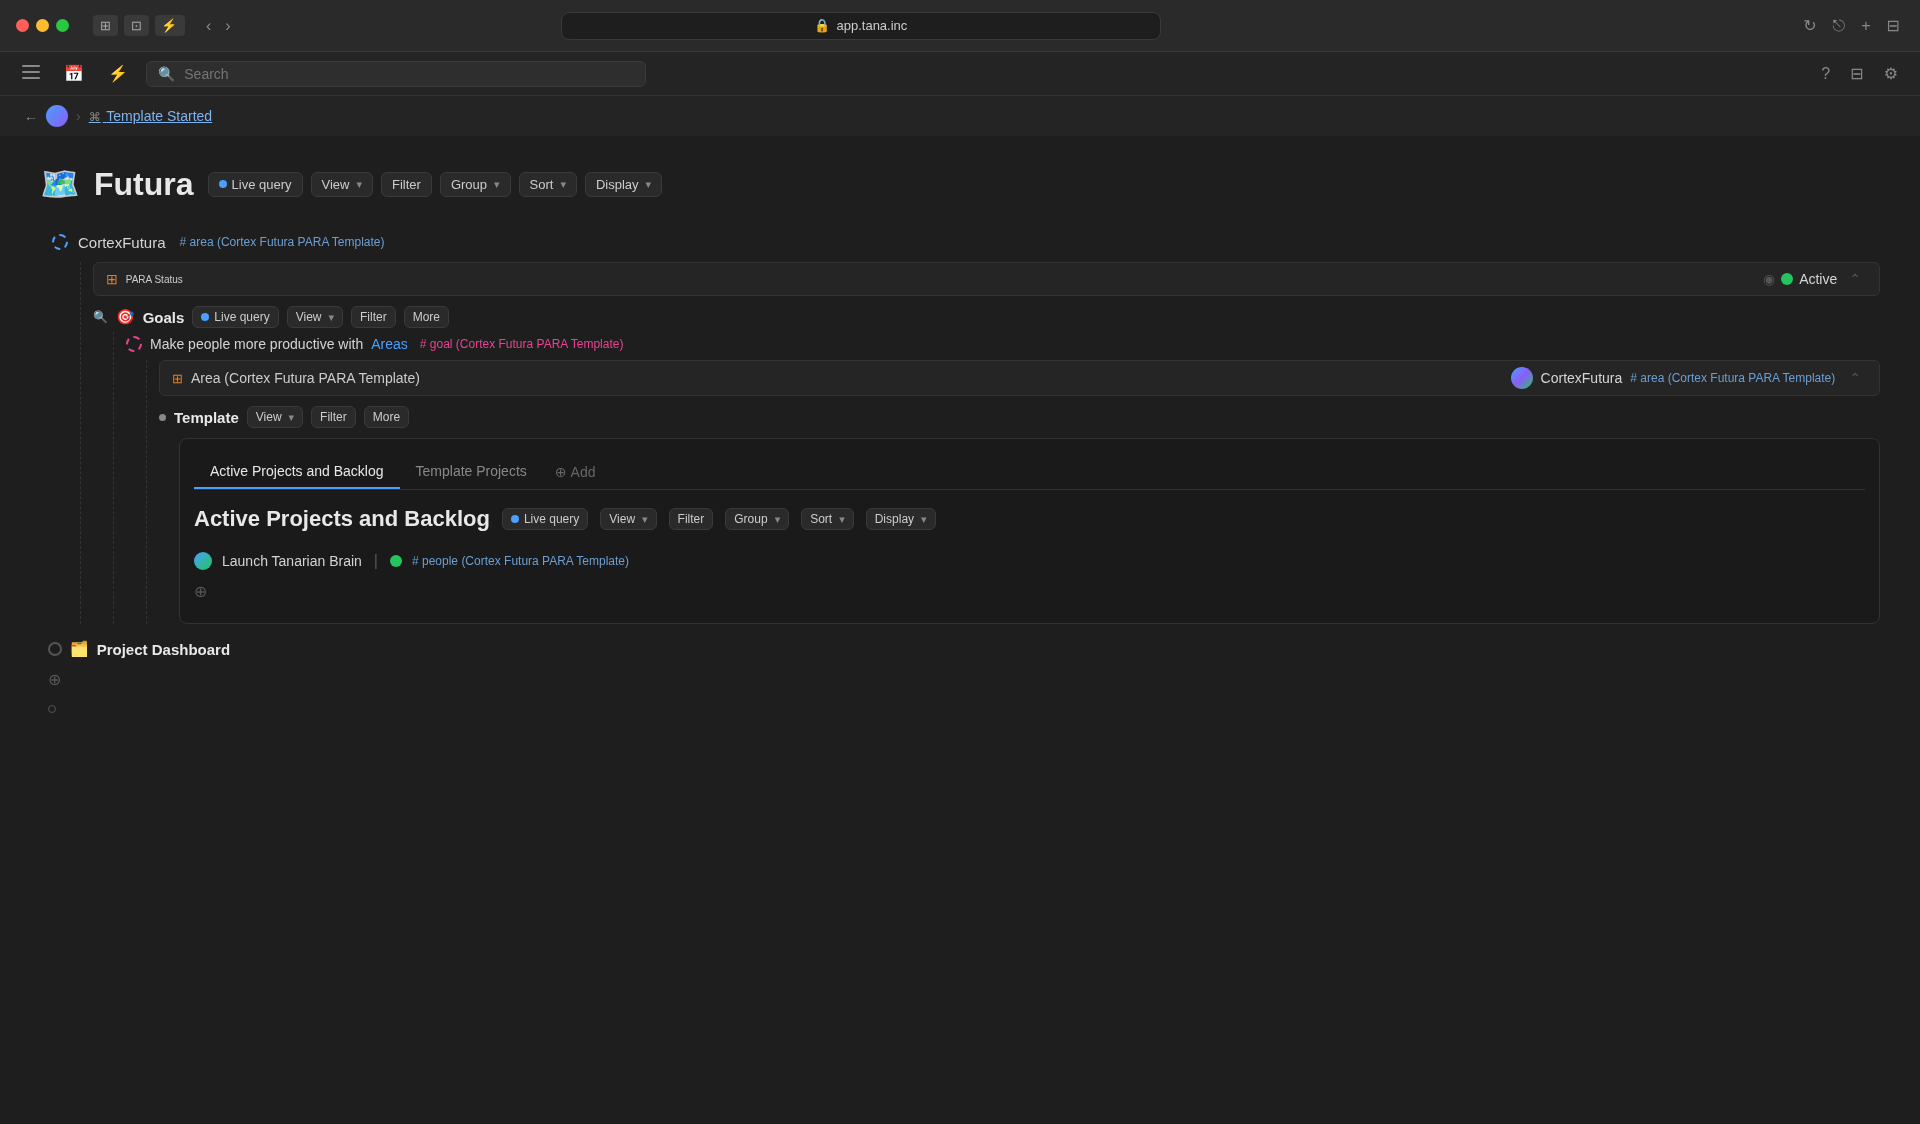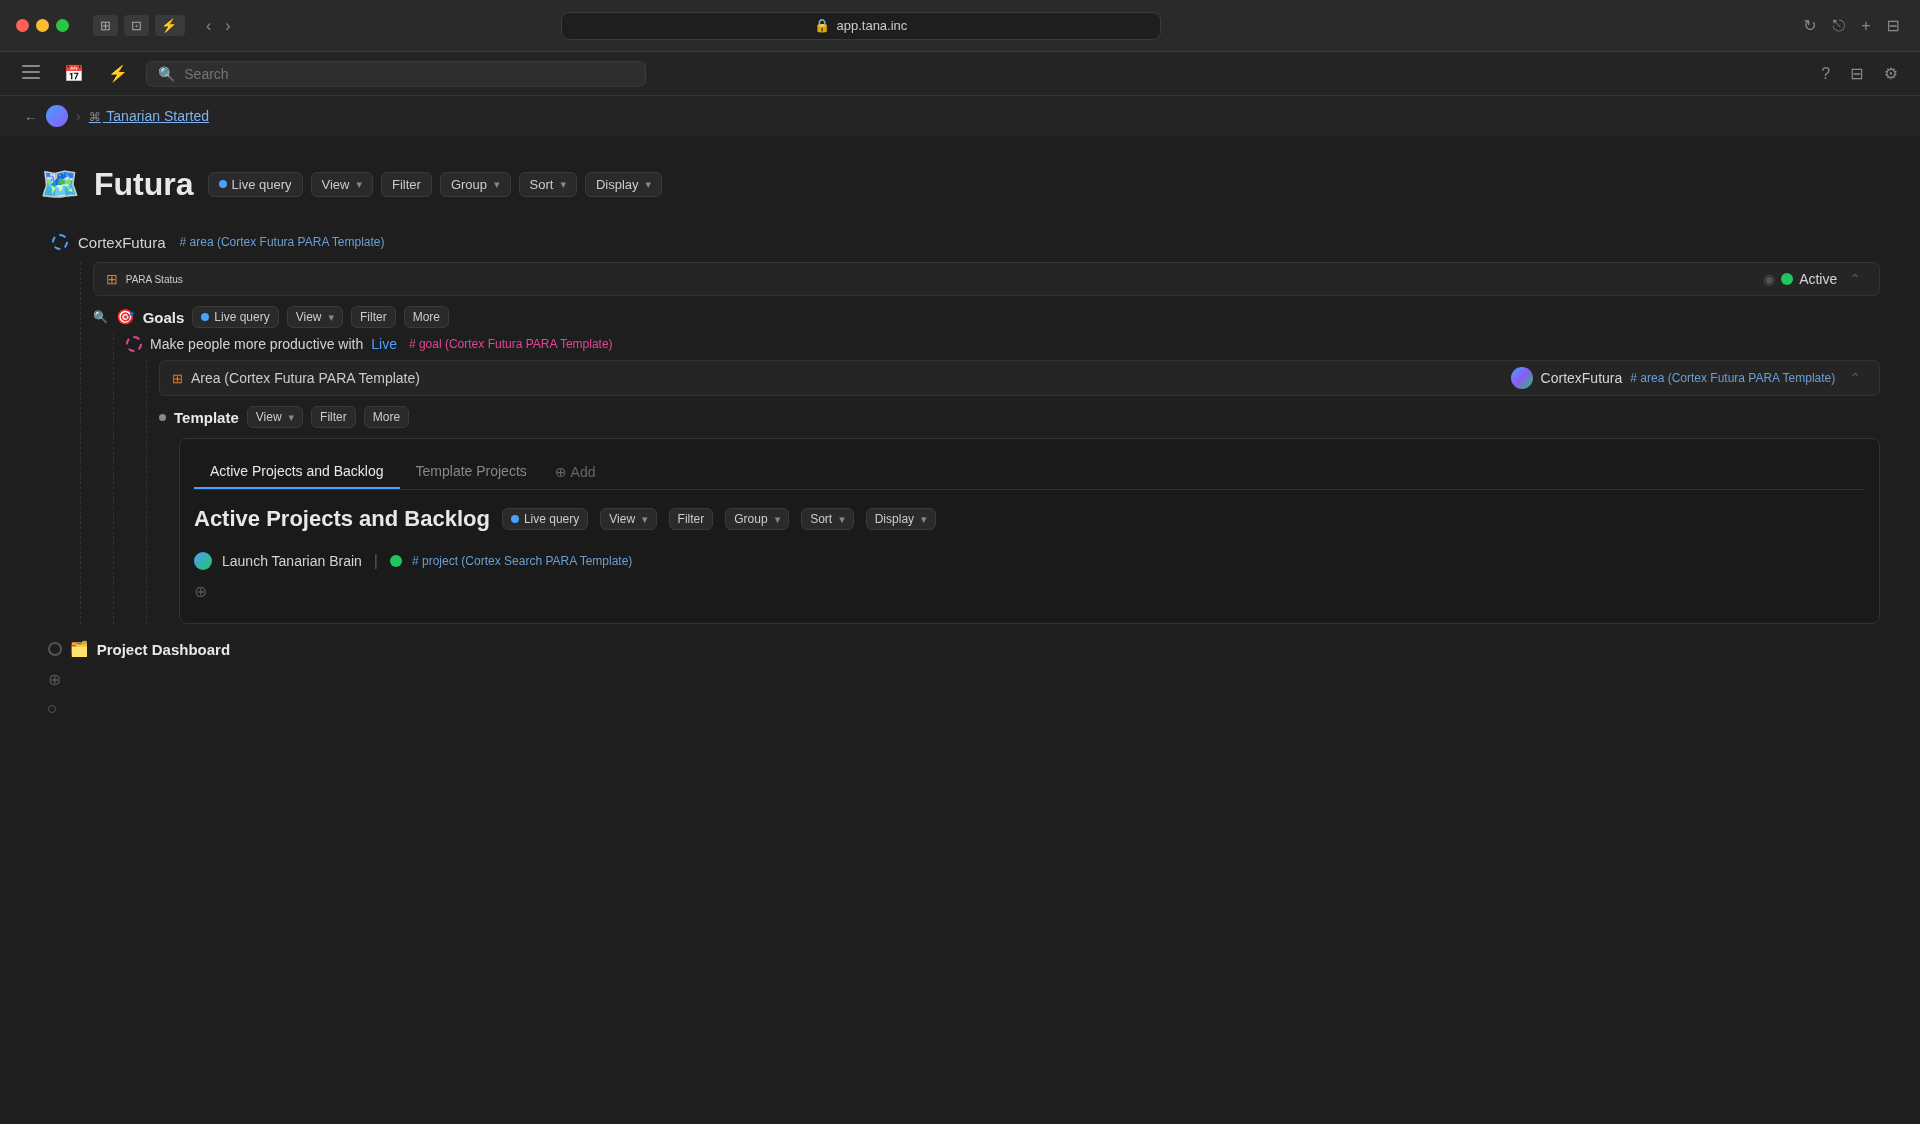--- a/index.html
+++ b/index.html
@@ -356,21 +356,21 @@
     <button class="app-toolbar-btn">⚙</button>
   </div>
 </div>
 
 <div class="breadcrumb-bar">
   <button class="breadcrumb-btn">←</button>
   <div class="breadcrumb-logo"></div>
   <span class="breadcrumb-sep">›</span>
   <span class="breadcrumb-link">
     <span class="cmd-icon">⌘</span>
-    <span>Tanarian Started</span>
+    <span>Template Started</span>
   </span>
 </div>
 
 <div class="main-content">
 
   <div class="page-header">
     <span class="page-icon">🗺️</span>
     <h1 class="page-title">Futura</h1>
     <div class="toolbar-pills">
       <button class="pill live-query">
@@ -440,21 +440,21 @@
           </button>
           <button class="pill" style="padding:3px 8px;font-size:12px;">
             <span>More</span>
           </button>
         </div>
 
         <div style="margin-left:20px;border-left:1px dashed #333;padding-left:12px;">
           <div style="display:flex;align-items:center;gap:8px;padding:4px 0;">
             <div class="spin-icon" style="border-color:#e84393;"></div>
             <span style="font-size:14px;color:#d4d4d4;">Make people more productive with </span>
-            <span style="font-size:14px;color:#4a9fff;font-weight:500;">Live</span>
+            <span style="font-size:14px;color:#4a9fff;font-weight:500;">Areas</span>
             <span style="font-size:12px;color:#e84393;margin-left:4px;"># goal (Cortex Futura PARA Template)</span>
           </div>
 
           <div style="margin-left:20px;border-left:1px dashed #333;padding-left:12px;">
 
             <div style="display:flex;align-items:center;justify-content:space-between;background:#252525;border:1px solid #333;border-radius:6px;padding:6px 12px;margin:4px 0;">
               <div style="display:flex;align-items:center;gap:8px;">
                 <span style="color:#e67e22;font-size:13px;">⊞</span>
                 <span style="font-size:14px;color:#ccc;">Area (Cortex Futura PARA Template)</span>
               </div>
@@ -518,21 +518,21 @@
                     <span>Display</span>
                     <span class="chevron">▾</span>
                   </button>
                 </div>
 
                 <div style="display:flex;align-items:center;gap:10px;padding:6px 0;">
                   <div style="width:18px;height:18px;border-radius:50%;background:linear-gradient(135deg,#4a9fff,#22c55e);flex-shrink:0;"></div>
                   <span style="font-size:14px;color:#d4d4d4;">Launch Tanarian Brain</span>
                   <span style="color:#555;margin:0 2px;">|</span>
                   <div style="width:12px;height:12px;border-radius:50%;background:#22c55e;"></div>
-                  <span style="font-size:12px;color:#6b9fd4;"># project (Cortex Search PARA Template)</span>
+                  <span style="font-size:12px;color:#6b9fd4;"># people (Cortex Futura PARA Template)</span>
                 </div>
 
                 <div style="display:flex;align-items:center;gap:6px;padding:6px 0;cursor:pointer;color:#555;">
                   <span>⊕</span>
                 </div>
 
               </div>
             </div>
 
           </div>

